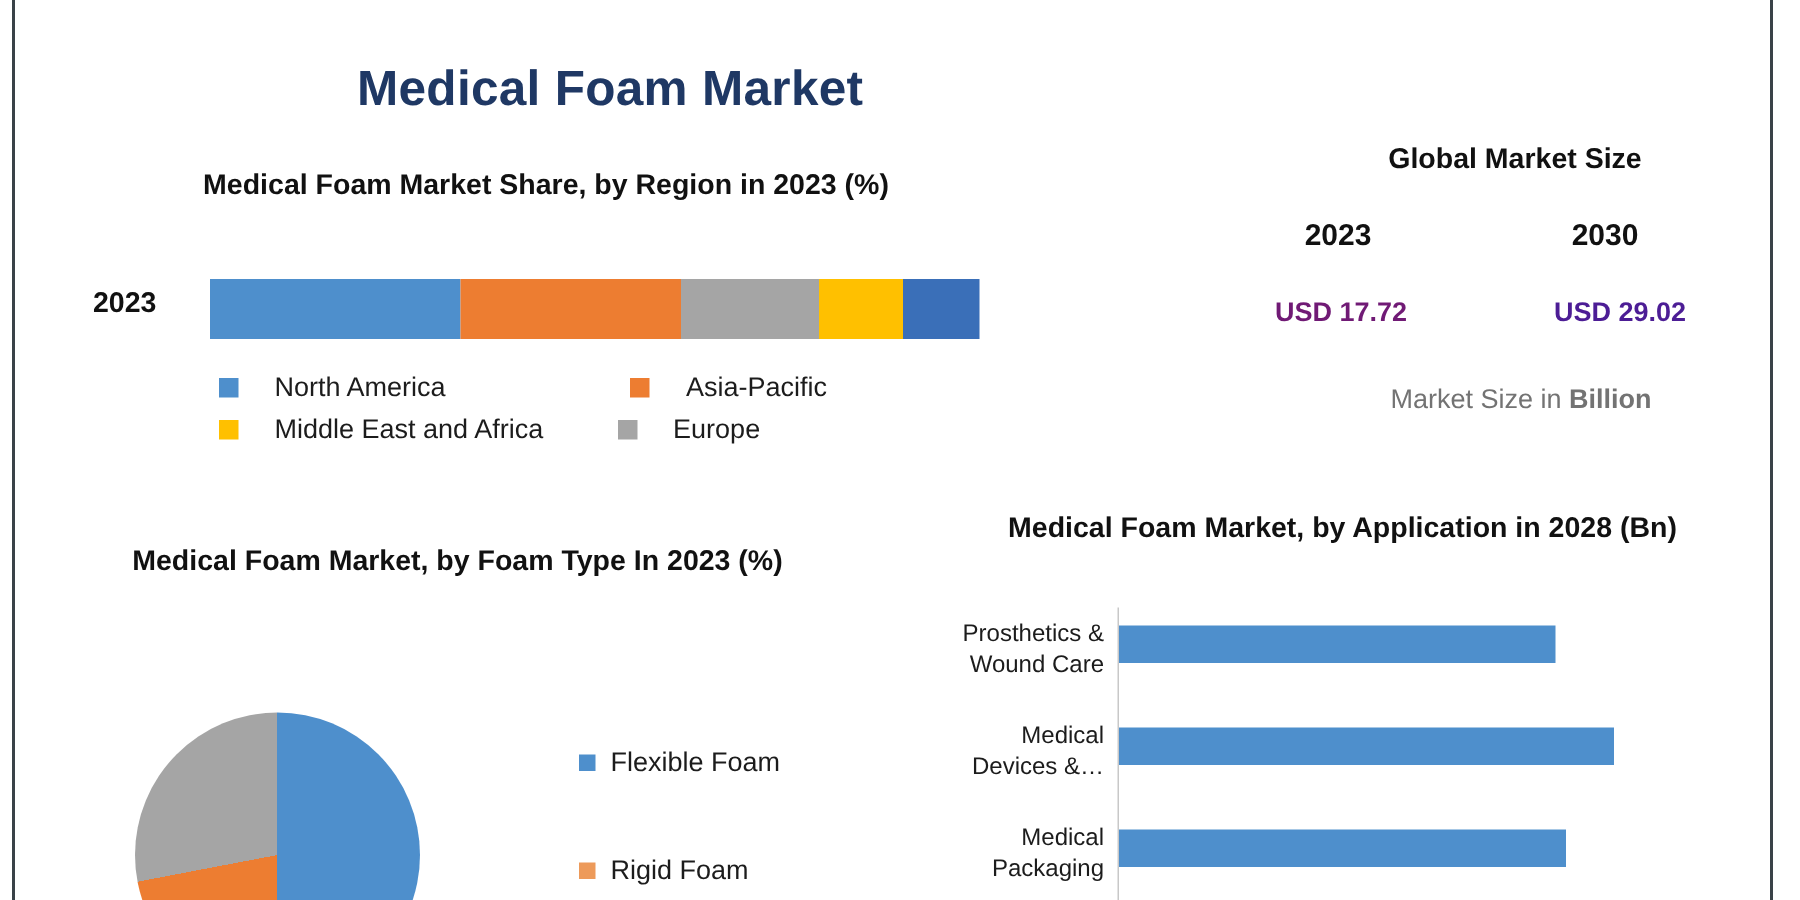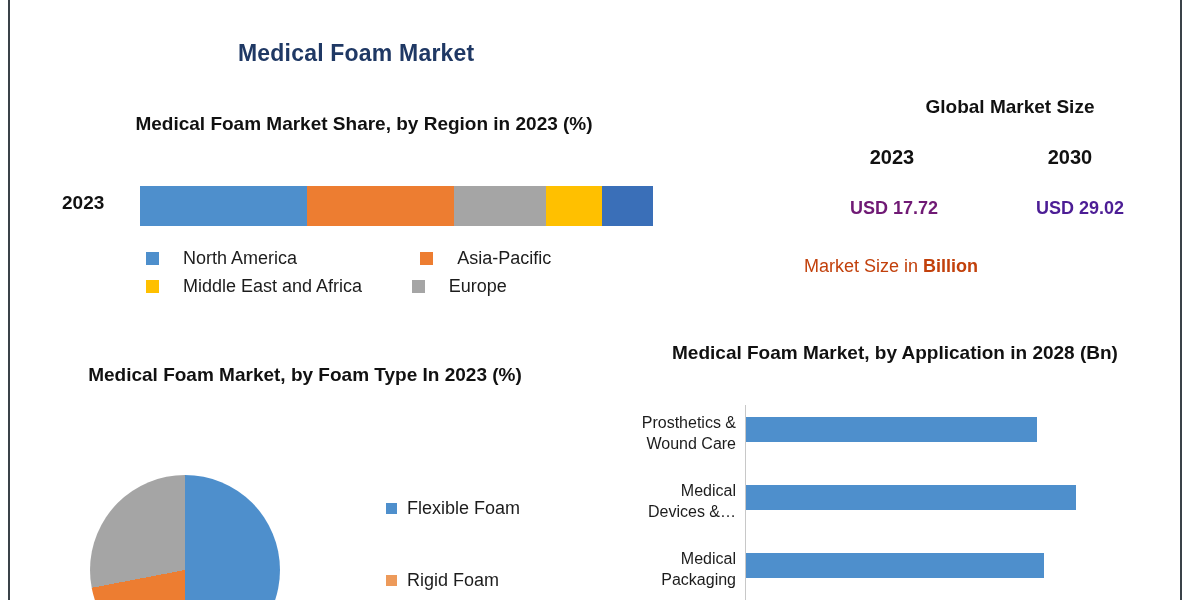--- a/index.html
+++ b/index.html
@@ -30,21 +30,21 @@
     background: #3a4248;
   }
   .edge-rule.left  { left: 8px; }
   .edge-rule.right { left: 1180px; }
 
   
   #main-title {
     position: absolute;
     left: 238px;
     top: 40px;
-    font-size: 23px;
+    font-size: 33px;
     font-weight: bold;
     color: #1f3864;
     letter-spacing: 0.2px;
     white-space: nowrap;
   }
 
   
   .chart-title {
     position: absolute;
     font-size: 19px;
@@ -134,25 +134,26 @@
     font-weight: bold;
     color: #2196c4;
     width: 160px;
     text-align: center;
   }
   #gms-value-2023 { left: 814px; }
   #gms-value-2030 { left: 1000px; }
 
   #gms-footnote {
     position: absolute;
-    left: 804px;
+    left: 856px;
     top: 256px;
     width: 316px;
+    text-align: center;
     font-size: 18px;
-    color: #c2410c;
+    color: #737373;
   }
   #gms-footnote b { font-weight: bold; }
 
   
   #foam-title {
     left: 60px;
     top: 362px;
     width: 490px;
   }
   #foam-pie {

